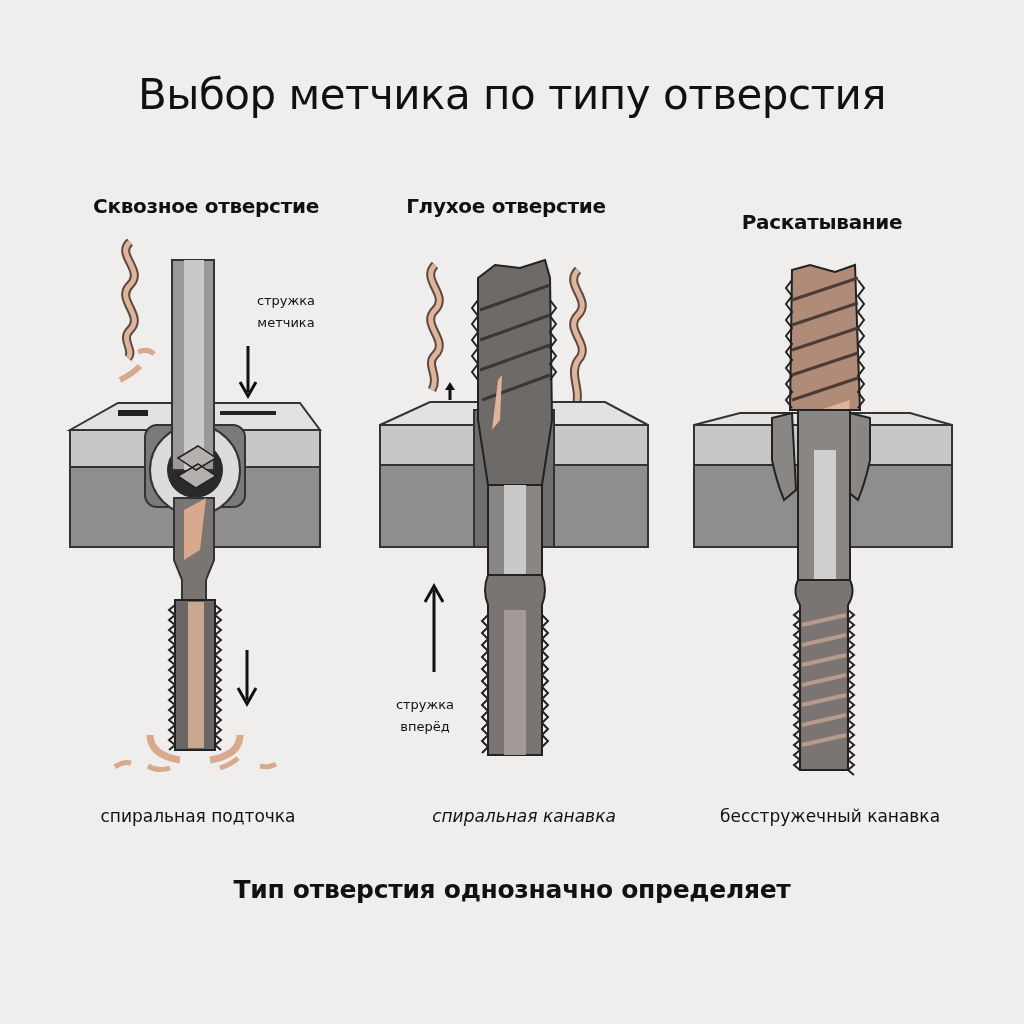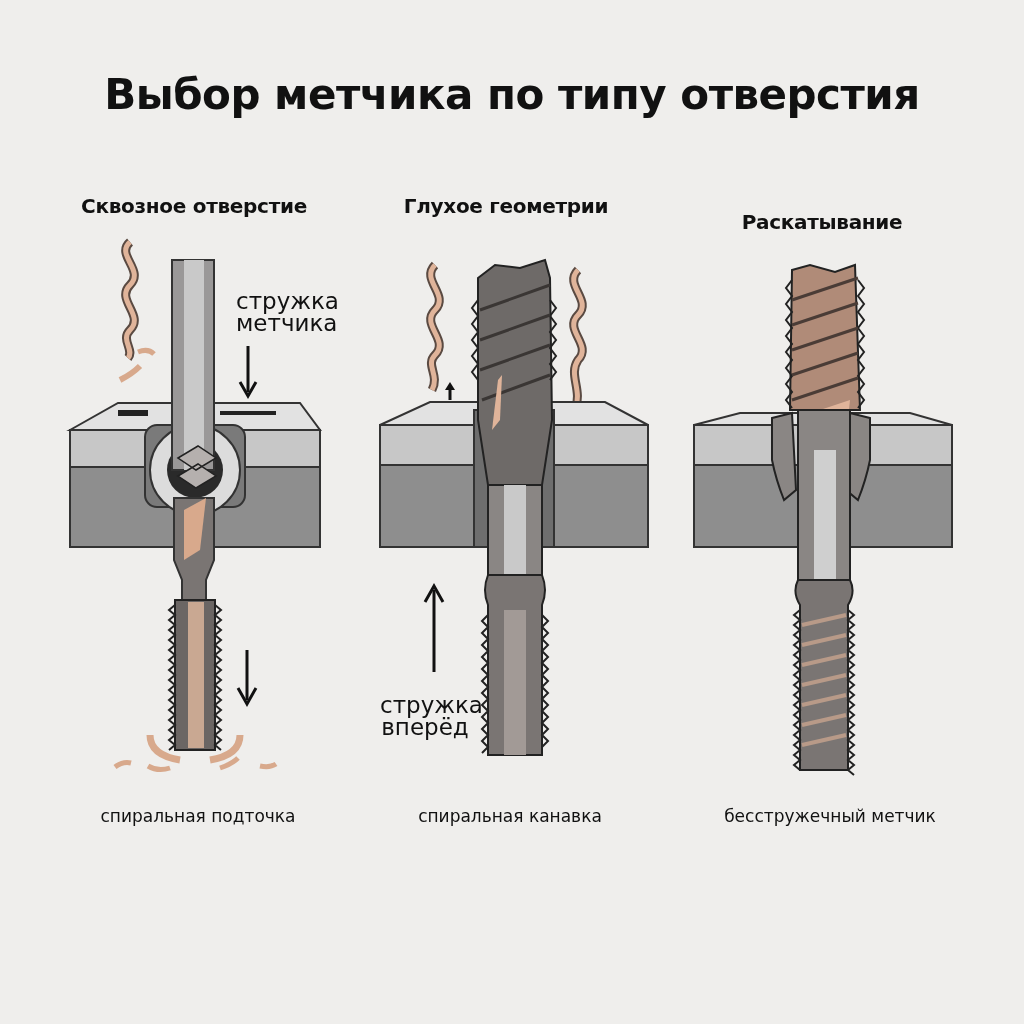--- a/index.html
+++ b/index.html
@@ -2,43 +2,43 @@
 <html><head>
 <meta charset="utf-8">
 <style>
   html, body { margin: 0; padding: 0; }
   body {
     width: 1024px; height: 1024px; background: #efeeec; position: relative; overflow: hidden;
     font-family: "DejaVu Sans", "Liberation Sans", sans-serif; color: #111;
   }
   .title {
     position: absolute; left: 0; top: 70px; width: 1024px; text-align: center;
-    font-family: "DejaVu Sans", sans-serif; font-weight: bold; font-size: 42px; letter-spacing: -0.5px;
+    font-family: "DejaVu Sans", sans-serif; font-weight: normal; font-size: 42px; letter-spacing: -0.5px;
   }
   .col-head {
     position: absolute; top: 194px; font-size: 20px; font-weight: bold; text-align: center; width: 300px;
     letter-spacing: -0.3px;
   }
   .caption {
     position: absolute; top: 806px; font-size: 17px; text-align: center; width: 300px;
   }
-  .note { position: absolute; font-size: 23px; line-height: 22px; text-align: center; }
+  .note { position: absolute; font-size: 13px; line-height: 22px; text-align: center; }
   .footer {
     position: absolute; left: 0; top: 873px; width: 1024px; text-align: center;
     font-size: 25px; font-weight: bold; line-height: 34px; letter-spacing: -0.3px;
   }
   svg.panel { position: absolute; top: 230px; }
 </style>
 </head>
 <body>
 
 <div class="title">Выбор метчика по типу отверстия</div>
 
-<div class="col-head" style="left:44px;text-align:center;">Сквозное отверстие</div>
-<div class="col-head" style="left:356px;">Глухое геометрии</div>
+<div class="col-head" style="left:56px;text-align:center;">Сквозное отверстие</div>
+<div class="col-head" style="left:356px;">Глухое отверстие</div>
 <div class="col-head" style="left:672px;margin-top:16px;">Раскатывание</div>
 
 <svg class="panel" style="left:60px;" width="300" height="560" viewBox="0 0 300 560">
 
   <g>
     <path d="M70 12 C55 25, 85 40, 70 55 C55 70, 85 85, 70 100 C60 110, 75 120, 68 128" stroke="#5a4a42" stroke-width="9" fill="none"></path>
     <path d="M70 12 C55 25, 85 40, 70 55 C55 70, 85 85, 70 100 C60 110, 75 120, 68 128" stroke="#e0b49a" stroke-width="5" fill="none"></path>
     <path d="M78 122 q10 -4 16 2" stroke="#d8a98c" stroke-width="5" fill="none"></path>
     <path d="M60 150 q12 -6 20 -14" stroke="#d8a98c" stroke-width="6" fill="none"></path>
   </g>
@@ -137,17 +137,18 @@
   <rect x="134" y="220" width="22" height="130" fill="#cfcfcf"></rect>
   <path d="M118 350 Q112 362 120 375 L120 540 L168 540 L168 375 Q176 362 170 350 Z" fill="#7a7573" stroke="#222" stroke-width="2"></path>
   <g>
     <path d="M120 380 l-6 5 l6 5 l-6 5 l6 5 l-6 5 l6 5 l-6 5 l6 5 l-6 5 l6 5 l-6 5 l6 5 l-6 5 l6 5 l-6 5 l6 5 l-6 5 l6 5 l-6 5 l6 5 l-6 5 l6 5 l-6 5 l6 5 l-6 5 l6 5 l-6 5 l6 5 l-6 5 l6 5 l-6 5 l6 5" fill="none" stroke="#222" stroke-width="2"></path>
     <path d="M168 380 l6 5 l-6 5 l6 5 l-6 5 l6 5 l-6 5 l6 5 l-6 5 l6 5 l-6 5 l6 5 l-6 5 l6 5 l-6 5 l6 5 l-6 5 l6 5 l-6 5 l6 5 l-6 5 l6 5 l-6 5 l6 5 l-6 5 l6 5 l-6 5 l6 5 l-6 5 l6 5 l-6 5 l6 5 l-6 5 l6 5" fill="none" stroke="#222" stroke-width="2"></path>
     <path d="M122 395 L166 385 M122 415 L166 405 M122 435 L166 425 M122 455 L166 445 M122 475 L166 465 M122 495 L166 485 M122 515 L166 505" stroke="#b89a88" stroke-width="4"></path>
   </g>
 </svg>
 
 <div class="caption" style="left:48px;">спиральная подточка</div>
-<div class="caption" style="left:360px;">спиральная канавка</div>
-<div class="caption" style="left:680px;">бесстружечный метчик</div>
+<div class="caption" style="left:374px;font-style:italic;">спиральная канавка</div>
+<div class="caption" style="left:680px;">бесстружечный канавка</div>
 
 <div class="footer">
+  <div>Тип отверстия однозначно определяет</div>
 </div>
 
 </body></html>

